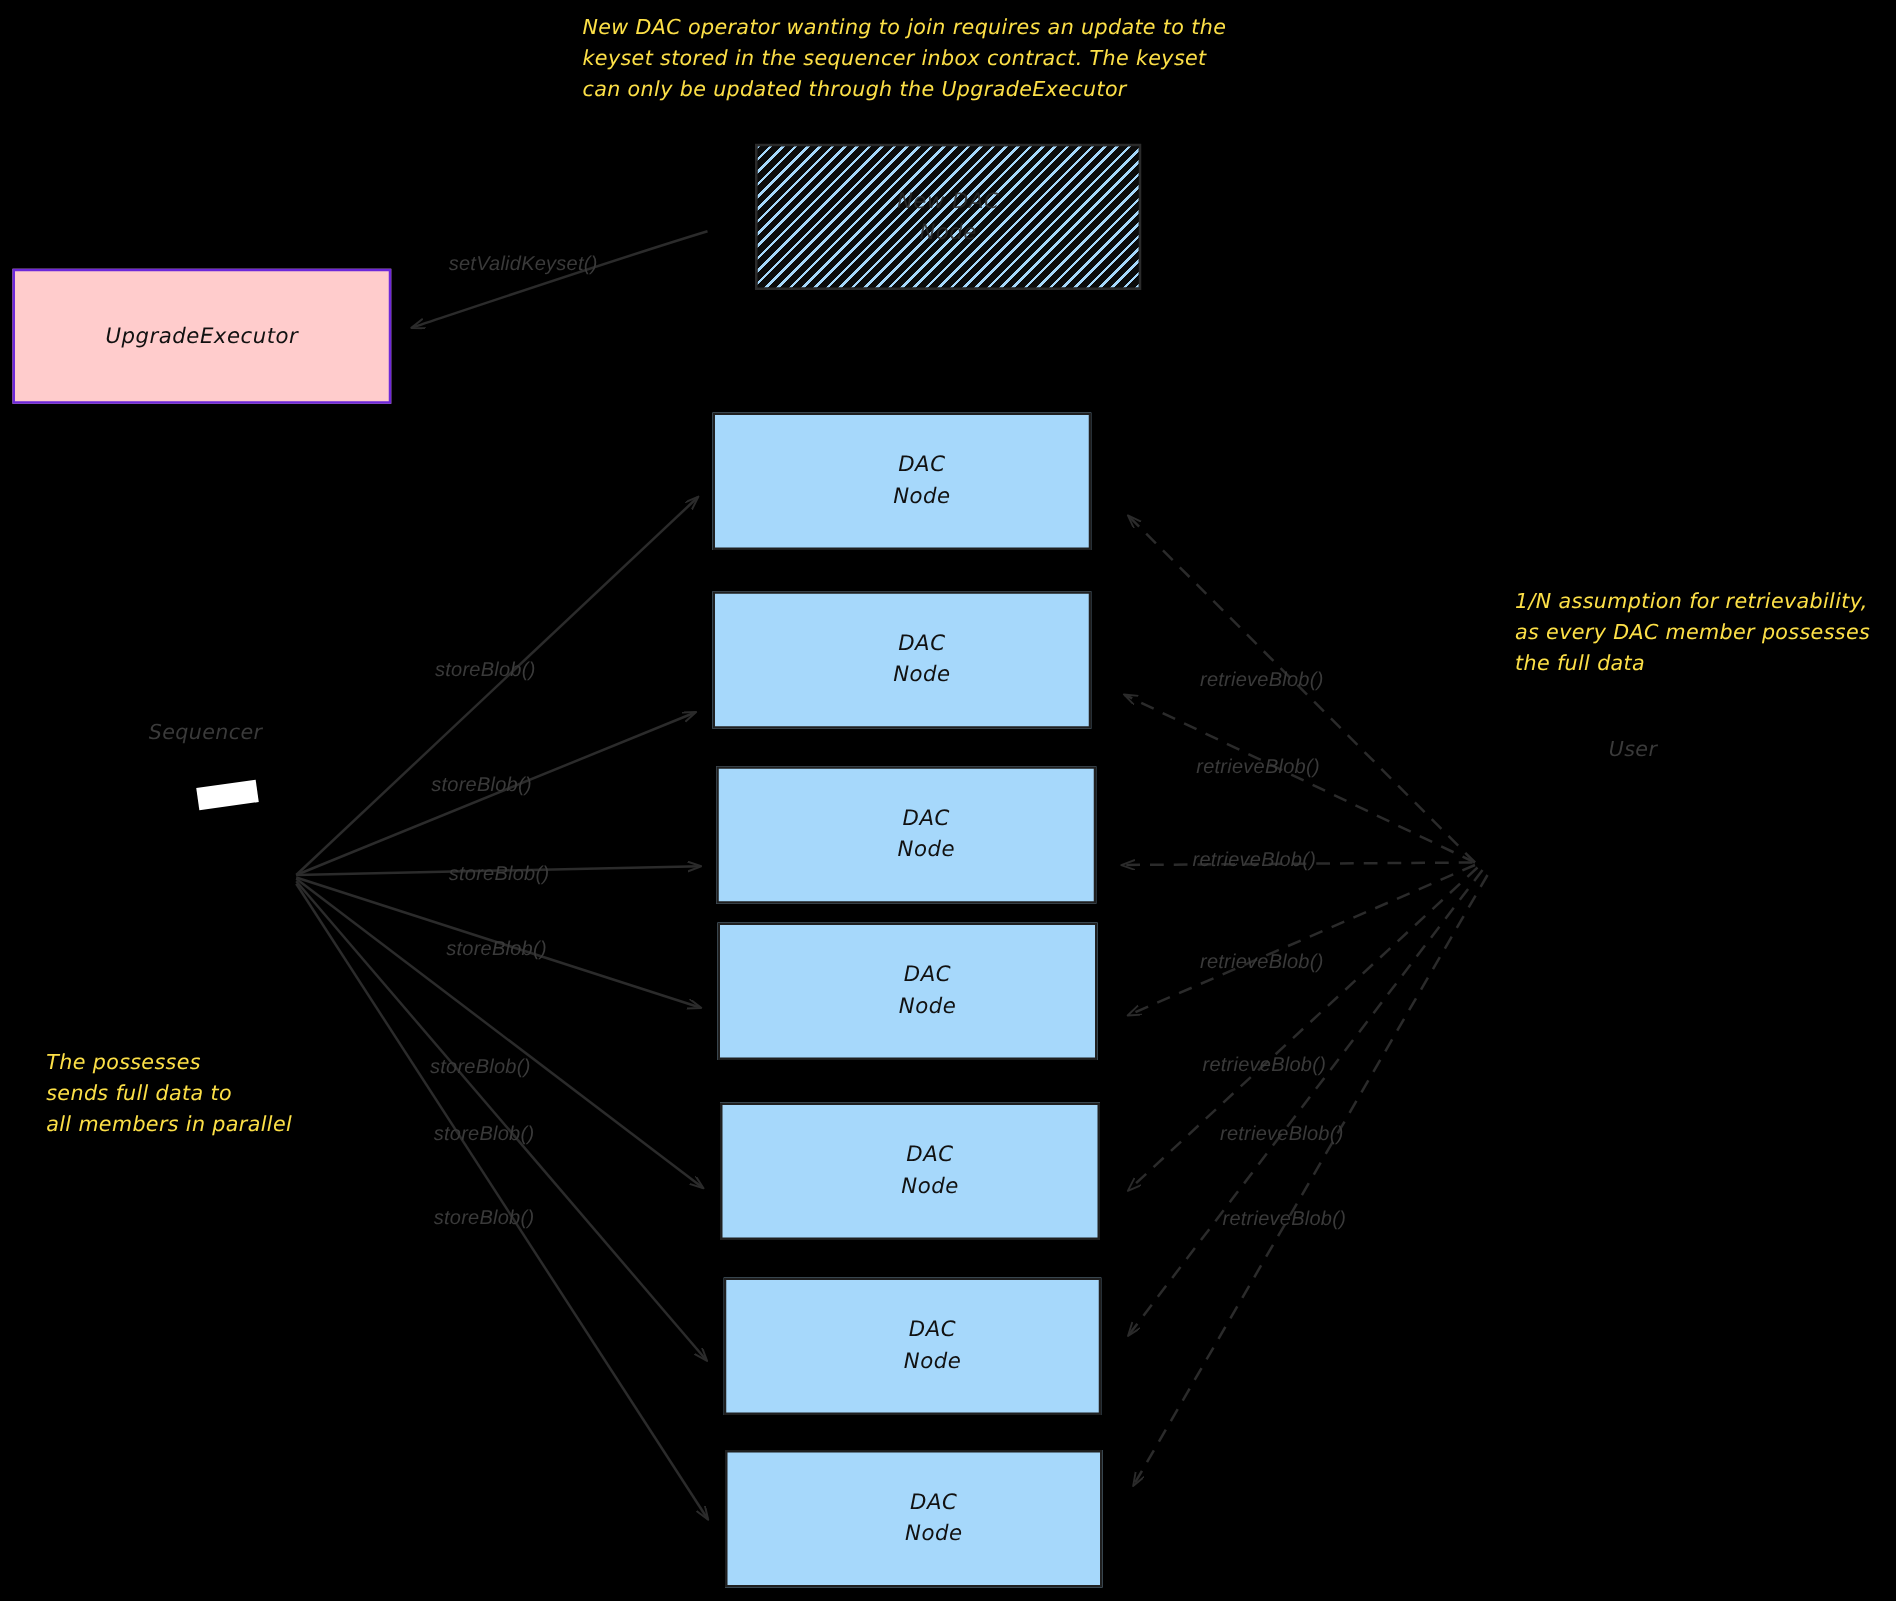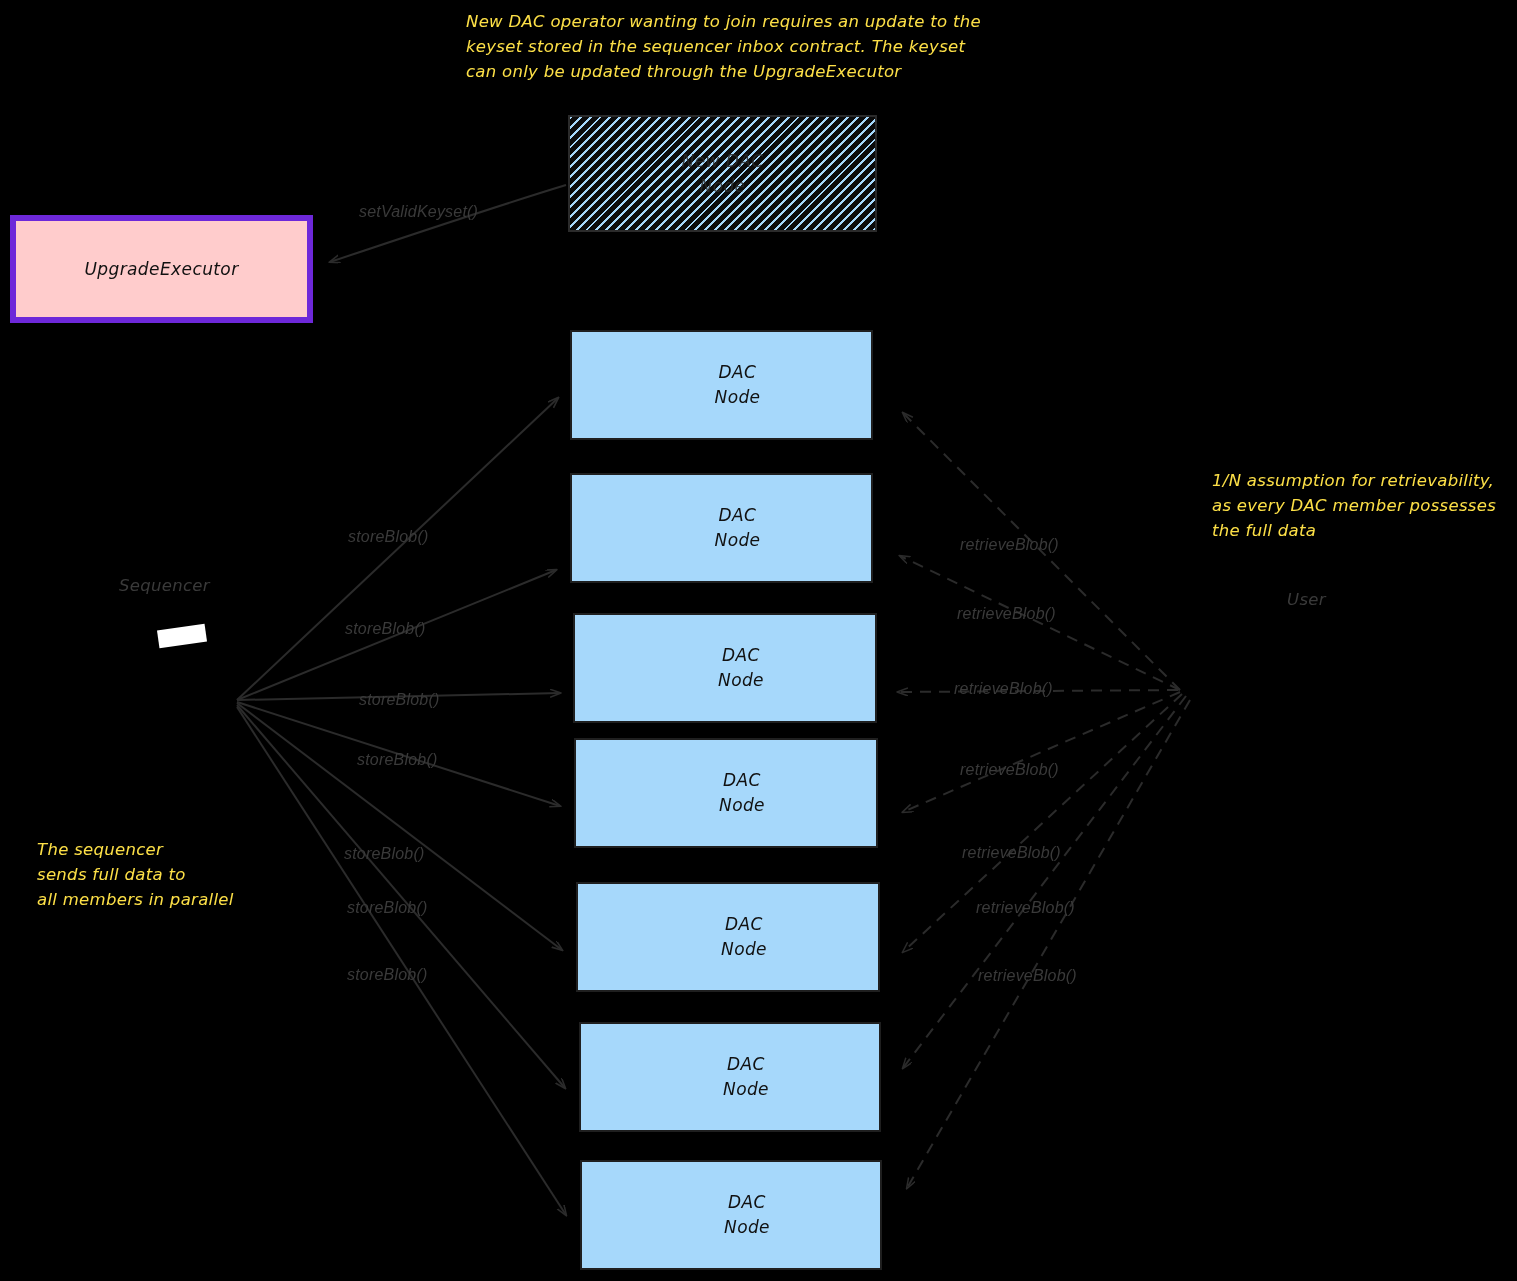--- a/index.html
+++ b/index.html
@@ -38,21 +38,21 @@
     font-size: 17px;
     line-height: 1.45;
     text-align: center;
     font-style: italic;
     font-family: "DejaVu Sans", sans-serif;
     letter-spacing: 0.4px;
   }
   .pink-box {
     position: absolute;
     background: #ffcccc;
-    border: 6px solid #6d28d9;
+    border: 2px solid #6d28d9;
     box-sizing: border-box;
     display: flex;
     align-items: center;
     justify-content: center;
   }
   .pink-label {
     color: #111111;
     font-size: 17px;
     font-style: italic;
     letter-spacing: 0.4px;
@@ -65,20 +65,21 @@
     background-image: repeating-linear-gradient(
       -45deg,
       #a6d8fb 0px,
       #a6d8fb 2px,
       #0b0b0b 2px,
       #0b0b0b 7px
     );
     display: flex;
     align-items: center;
     justify-content: center;
+    margin-left: 36px;
   }
   .hatch-label {
     color: #2a2a2a;
     font-size: 17px;
     line-height: 1.45;
     text-align: center;
     font-style: italic;
     letter-spacing: 0.4px;
     mix-blend-mode: normal;
     opacity: 0.85;
@@ -220,21 +221,21 @@
   <div class="node-box" style="left:580px; top:1160px; width:302px; height:110px;">
     <div class="node-label">
       <span>DAC</span><br>
       <span>Node</span>
     </div>
   </div>
 
   <div class="actor-label" style="left:119px; top:576px;font-style:italic;">Sequencer</div>
   <div class="seq-glyph" style="left:158px; top:627px;"></div>
 
-  <div class="annot" style="left:37px; top:838px; width:250px;">The sequencer
+  <div class="annot" style="left:37px; top:838px; width:250px;">The possesses
 sends full data to
 all members in parallel</div>
 
   <div class="actor-label" style="left:1257px; top:590px;margin-left:30px;">User</div>
 
   <div class="annot" style="left:1176px; top:469px; width:335px;margin-left:36px;">1/N assumption for retrievability,
 as every DAC member possesses
 the full data</div>
 
   <div class="edge-label" style="left:348px; top:528px;">storeBlob()</div>

